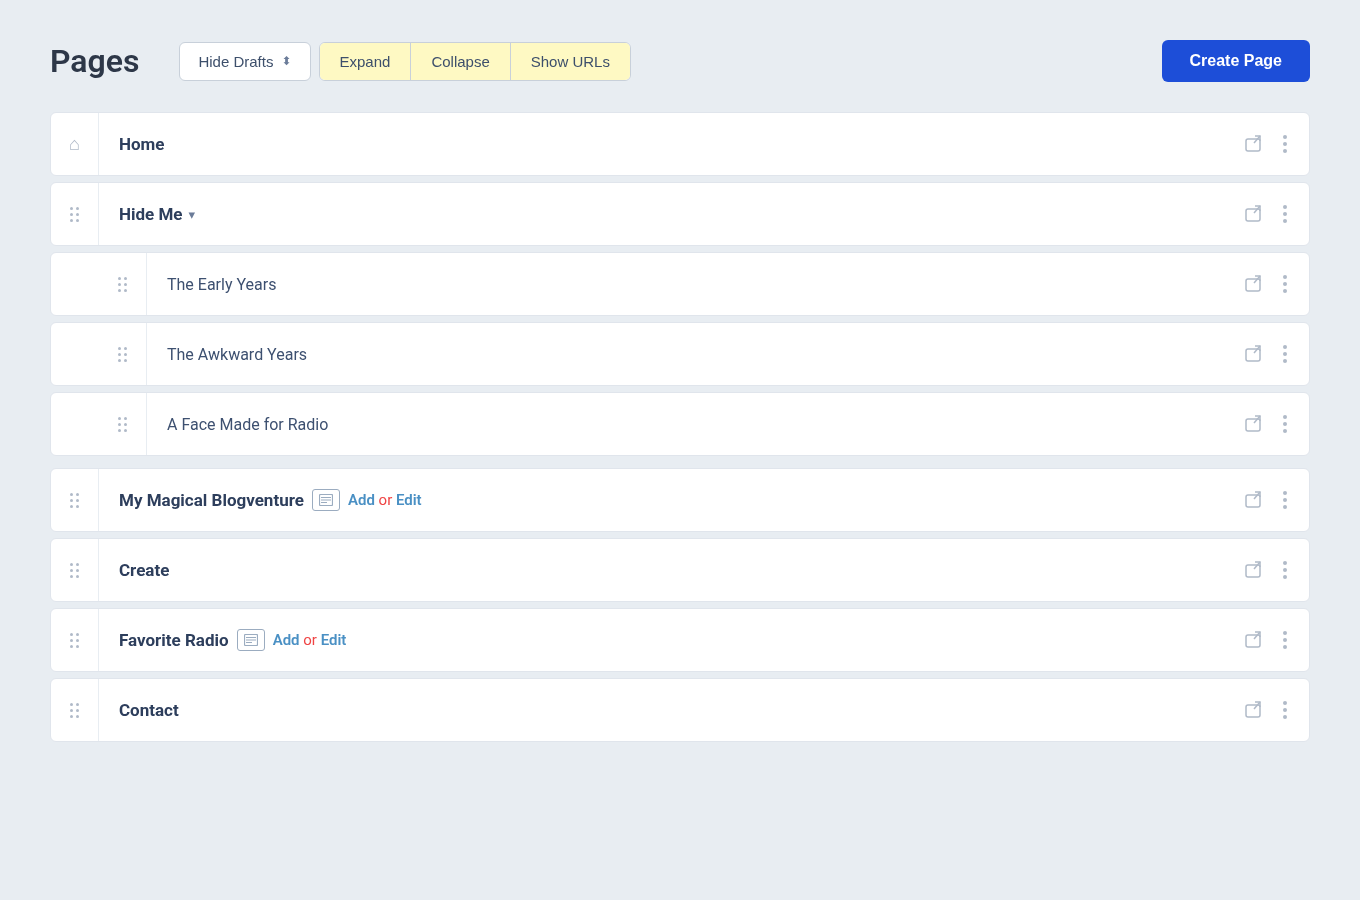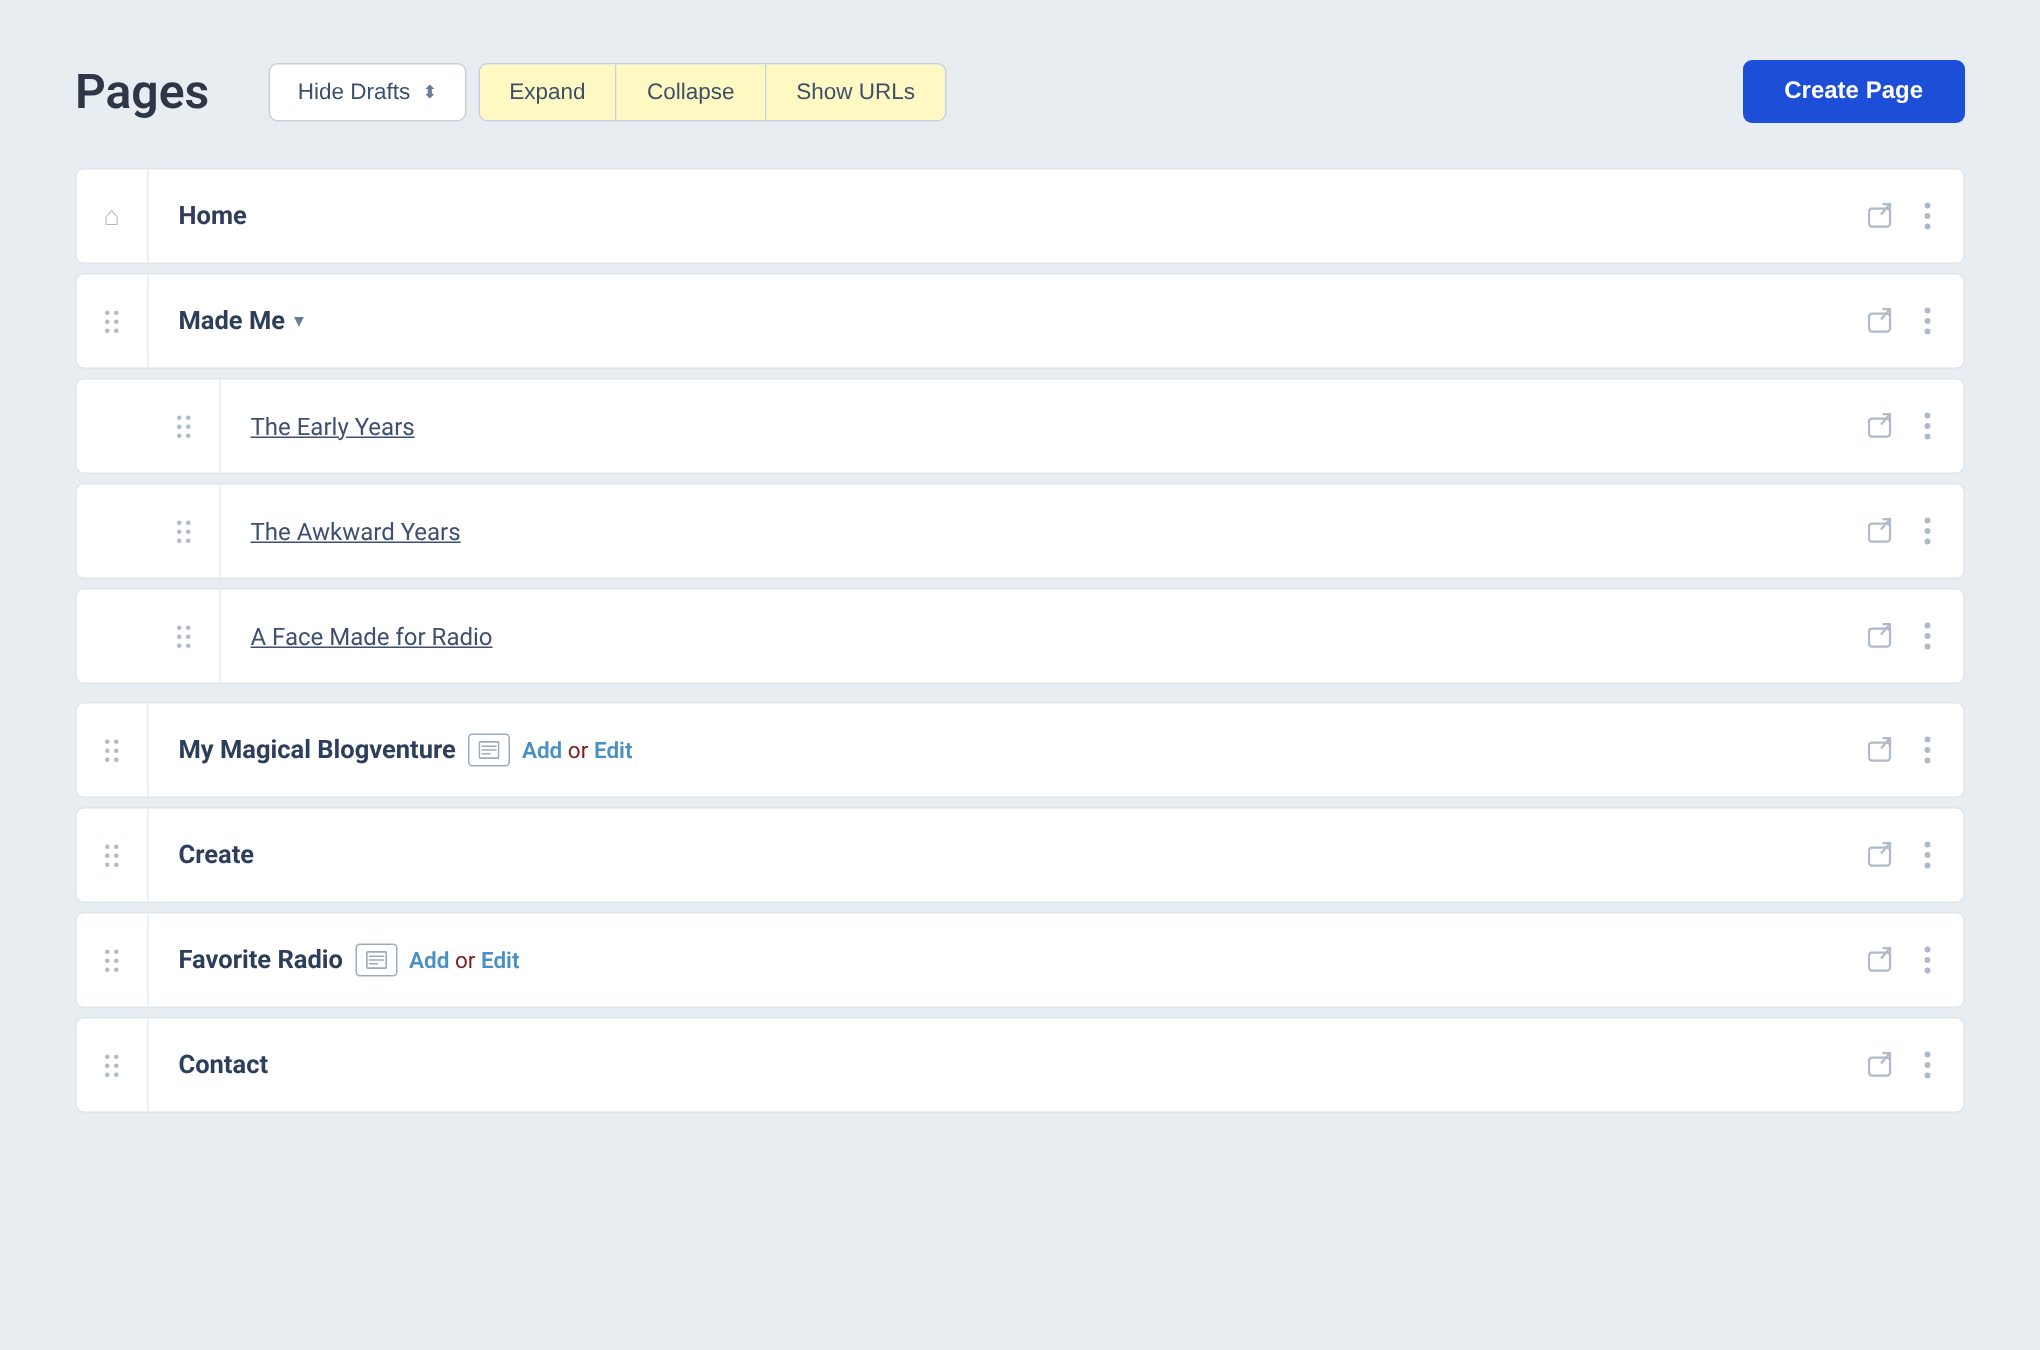--- a/index.html
+++ b/index.html
@@ -129,21 +129,20 @@
     .page-name {
       font-size: 17px;
       font-weight: 700;
       color: #2d3e5c;
     }
 
     .page-name.sub {
       font-weight: 400;
       color: #3d5070;
       font-size: 16px;
-      text-decoration: underline;
     }
 
     .chevron-down {
       color: #6b7c99;
       font-size: 13px;
       margin-left: 6px;
     }
 
     .post-icon {
       display: inline-flex;
@@ -158,21 +157,21 @@
       color: #8a9bb5;
     }
 
     .add-edit-text {
       color: #4a90c4;
       font-size: 15px;
       font-weight: 400;
     }
 
     .add-edit-text .or {
-      color: #7f1d1d;
+      color: #ef4444;
       font-weight: 400;
     }
 
     .page-actions {
       display: flex;
       align-items: center;
       gap: 6px;
       padding-right: 16px;
     }
 
@@ -297,21 +296,21 @@
         <div class="dots-grid">
           <div class="dot"></div>
             <div class="dot"></div>
           <div class="dot"></div>
             <div class="dot"></div>
           <div class="dot"></div>
             <div class="dot"></div>
         </div>
       </div>
       <div class="page-content">
-        <span class="page-name">Made Me</span>
+        <span class="page-name">Hide Me</span>
         <span class="chevron-down">▾</span>
       </div>
       <div class="page-actions">
         <button class="action-btn">
           <svg width="20" height="18" viewBox="0 0 20 18" fill="none">
             <rect x="1" y="4" width="14" height="12" rx="2" stroke="#b0bac8" stroke-width="1.5" fill="none"></rect>
             <polyline points="10,1 15,1 15,6" stroke="#b0bac8" stroke-width="1.5" fill="none"></polyline>
             <line x1="9" y1="8" x2="15" y2="1" stroke="#b0bac8" stroke-width="1.5"></line>
           </svg>
         </button>

